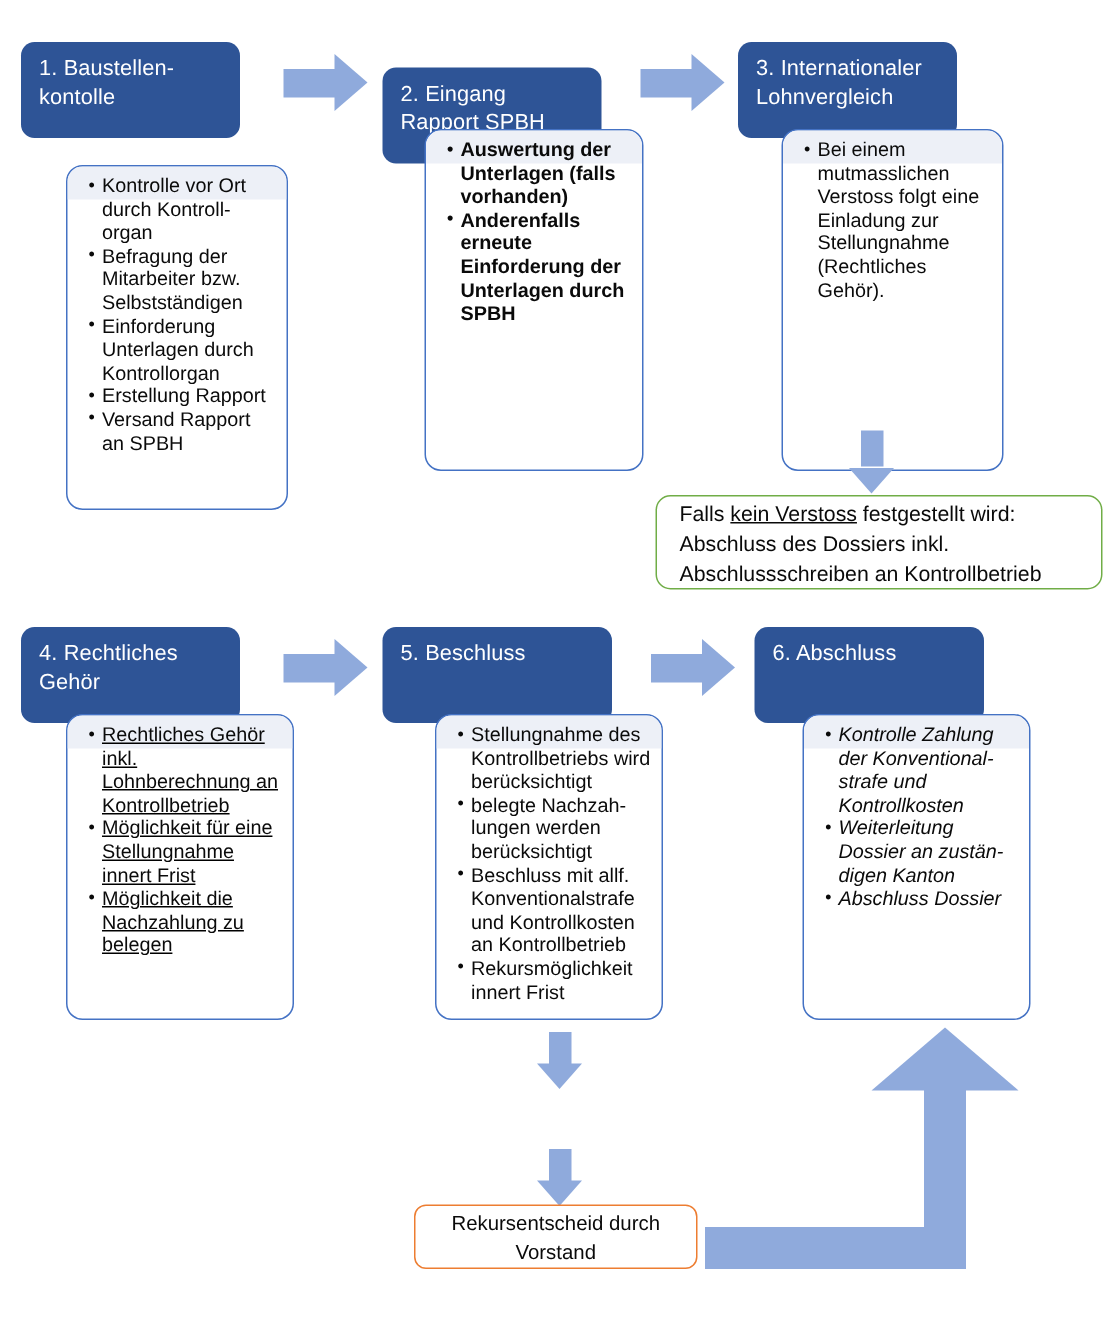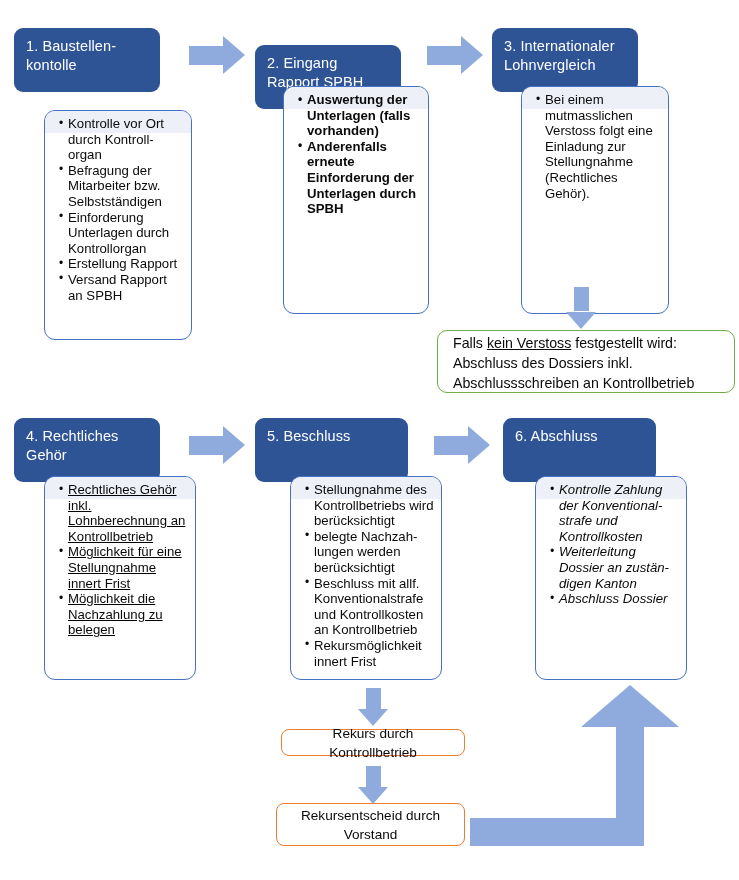--- a/index.html
+++ b/index.html
@@ -289,23 +289,20 @@
         <li>Abschluss Dossier</li>
       </ul>
     </div>
   </div>
 
   <div class="arrow-down" style="left:358px; top:688px; width:30px; height:38px;">
     <div class="shaft"></div>
     <div class="head"></div>
   </div>
 
-  <div class="note-orange" style="left:281px; top:729px; width:184px; height:27px;">
-    <span>Rekurs durch Kontrollbetrieb</span>
-  </div>
 
   <div class="arrow-down" style="left:358px; top:766px; width:30px; height:38px;">
     <div class="shaft"></div>
     <div class="head"></div>
   </div>
 
   <div class="note-orange" style="left:276px; top:803px; width:189px; height:43px;">
     <span>Rekursentscheid durch Vorstand</span>
   </div>
 

